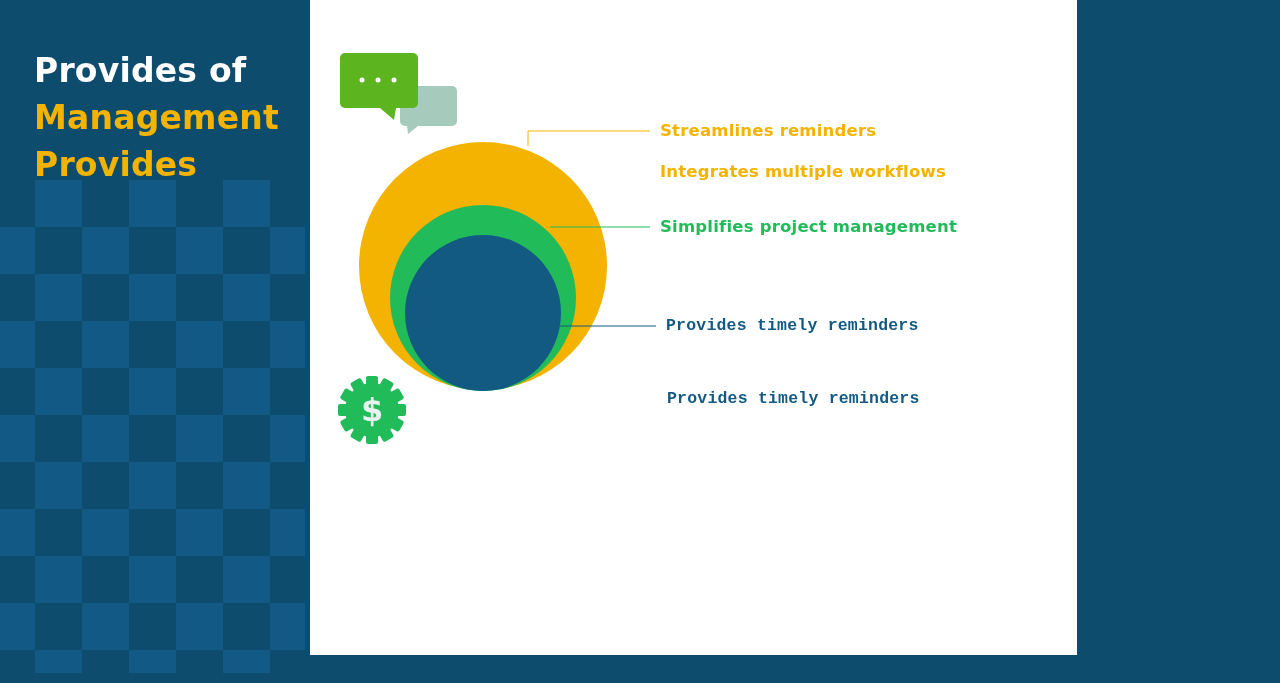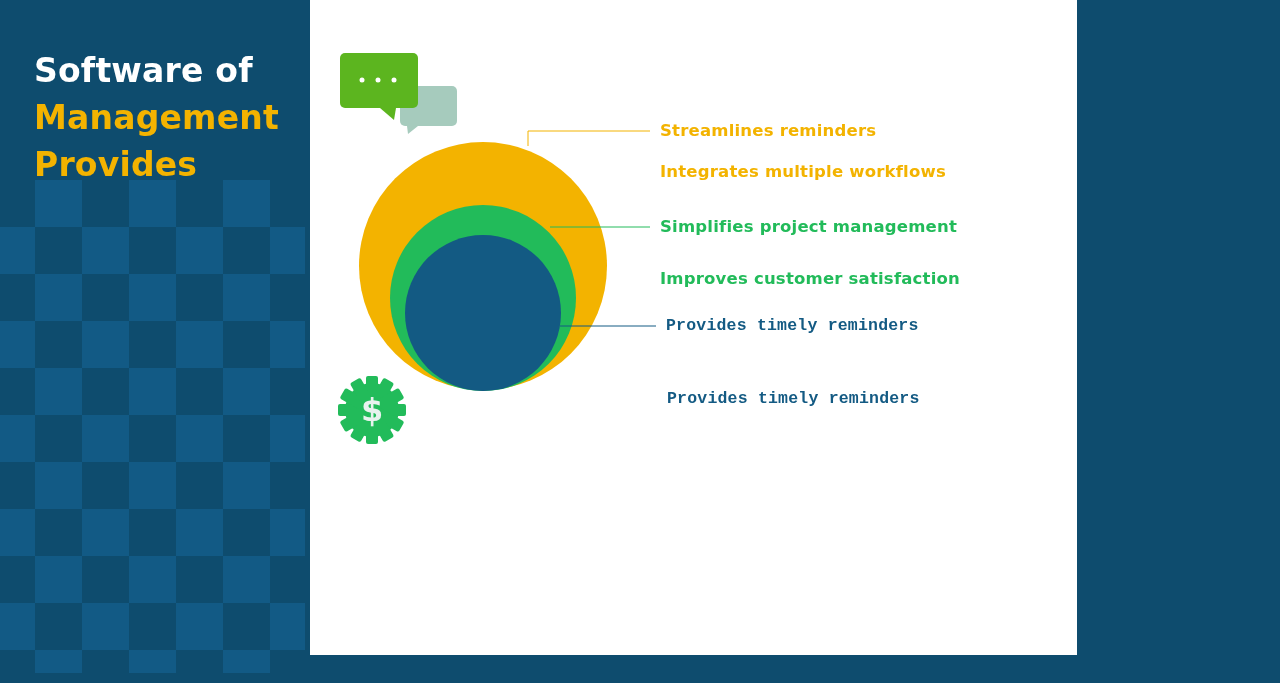--- a/index.html
+++ b/index.html
@@ -35,21 +35,21 @@
   .c-orange { color:#f3b300; }
   .c-green { color:#22bb5a; }
   .c-navy { color:#135a83;font-family:Liberation Mono, monospace; }
 </style>
 </head>
 <body>
 
 <div class="checker"></div>
 
 <h1 class="title">
-  <span class="w">Software of</span>
+  <span class="w">Provides of</span>
   <span class="y">Management</span>
   <span class="y">Provides</span>
 </h1>
 
 <div class="panel">
   <svg class="diagram" width="767" height="655" viewBox="0 0 767 655">
 
     <g>
       <rect x="90" y="86" width="57" height="40" rx="5" fill="#a6cbbd"></rect>
       <polygon points="97,126 108,126 98,134" fill="#a6cbbd"></polygon>
@@ -78,16 +78,15 @@
         <rect x="-6" y="-34" width="12" height="68" rx="2" transform="rotate(120)"></rect>
         <rect x="-6" y="-34" width="12" height="68" rx="2" transform="rotate(150)"></rect>
       </g>
       <text x="0" y="11" text-anchor="middle" font-family="DejaVu Sans, sans-serif" font-weight="bold" font-size="32" fill="#e8f2ee">$</text>
     </g>
   </svg>
 
   <div class="label c-orange" style="left:350px; top:121px;">Streamlines reminders</div>
   <div class="label c-orange" style="left:350px; top:162px;">Integrates multiple workflows</div>
   <div class="label c-green" style="left:350px; top:217px;">Simplifies project management</div>
-  <div class="label c-green" style="left:350px; top:269px;">Improves customer satisfaction</div>
   <div class="label c-navy" style="left:356px; top:316px;">Provides timely reminders</div>
   <div class="label c-navy" style="left:357px; top:389px;">Provides timely reminders</div>
 </div>
 
 </body></html>

